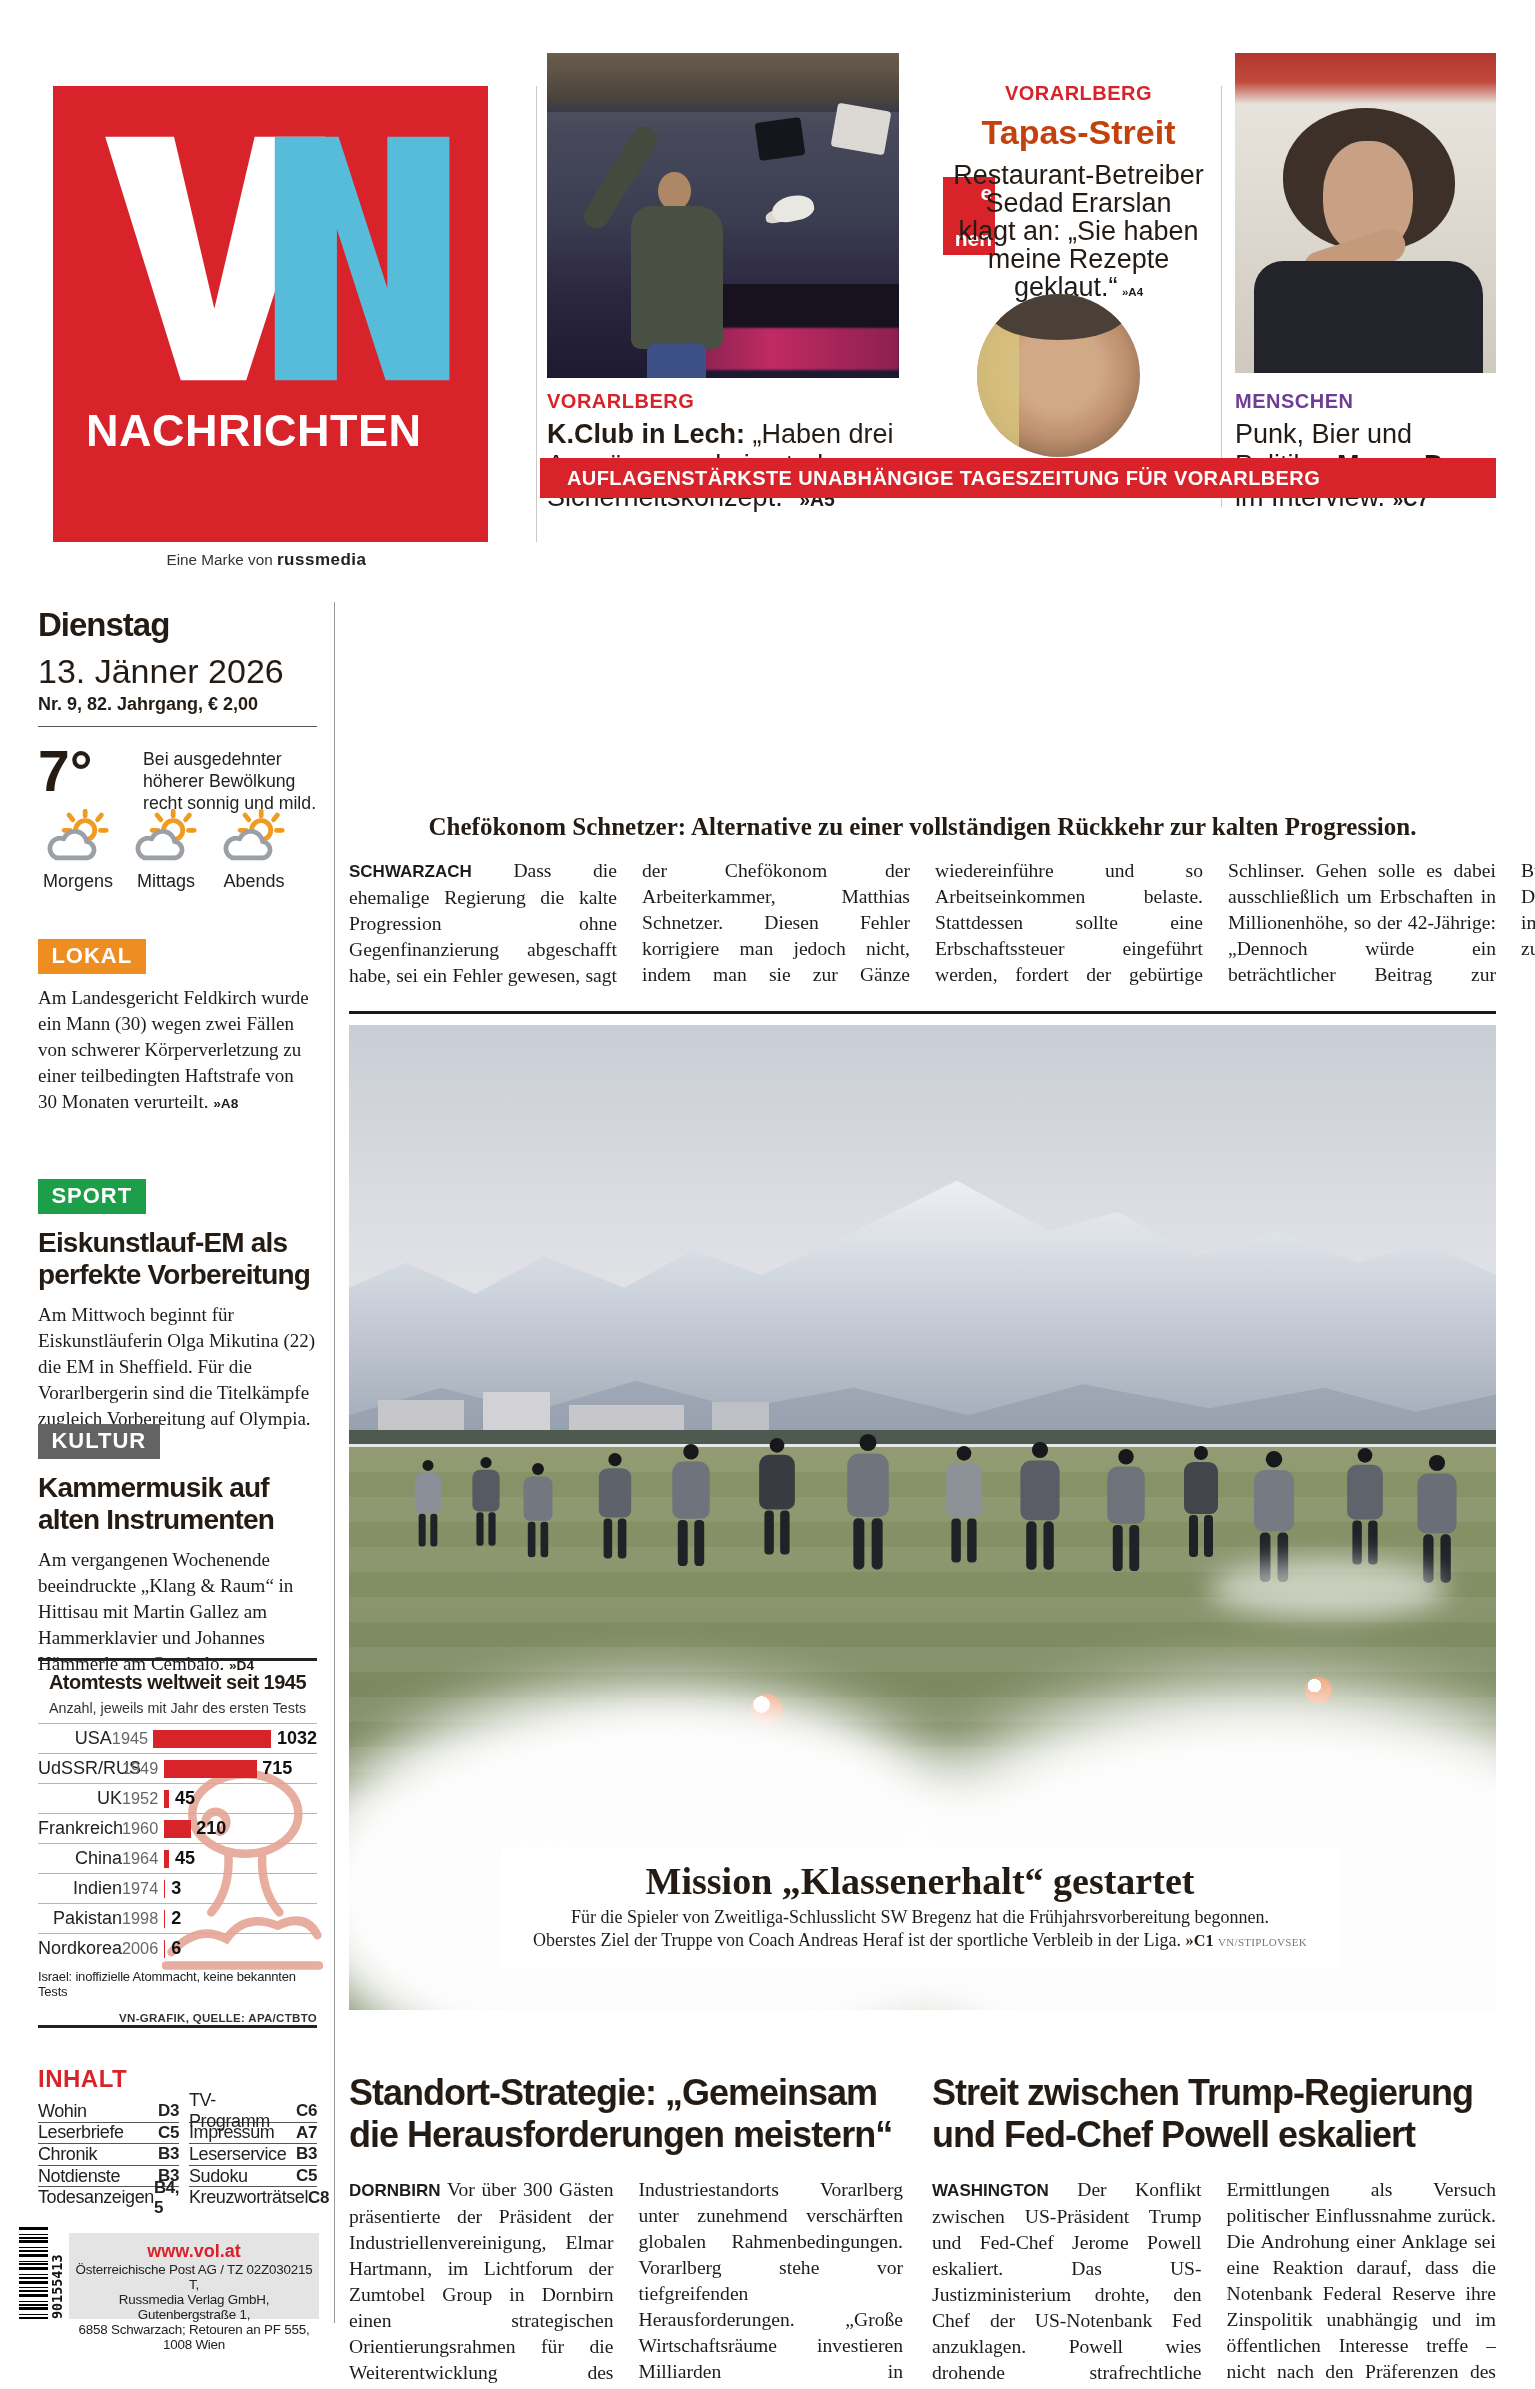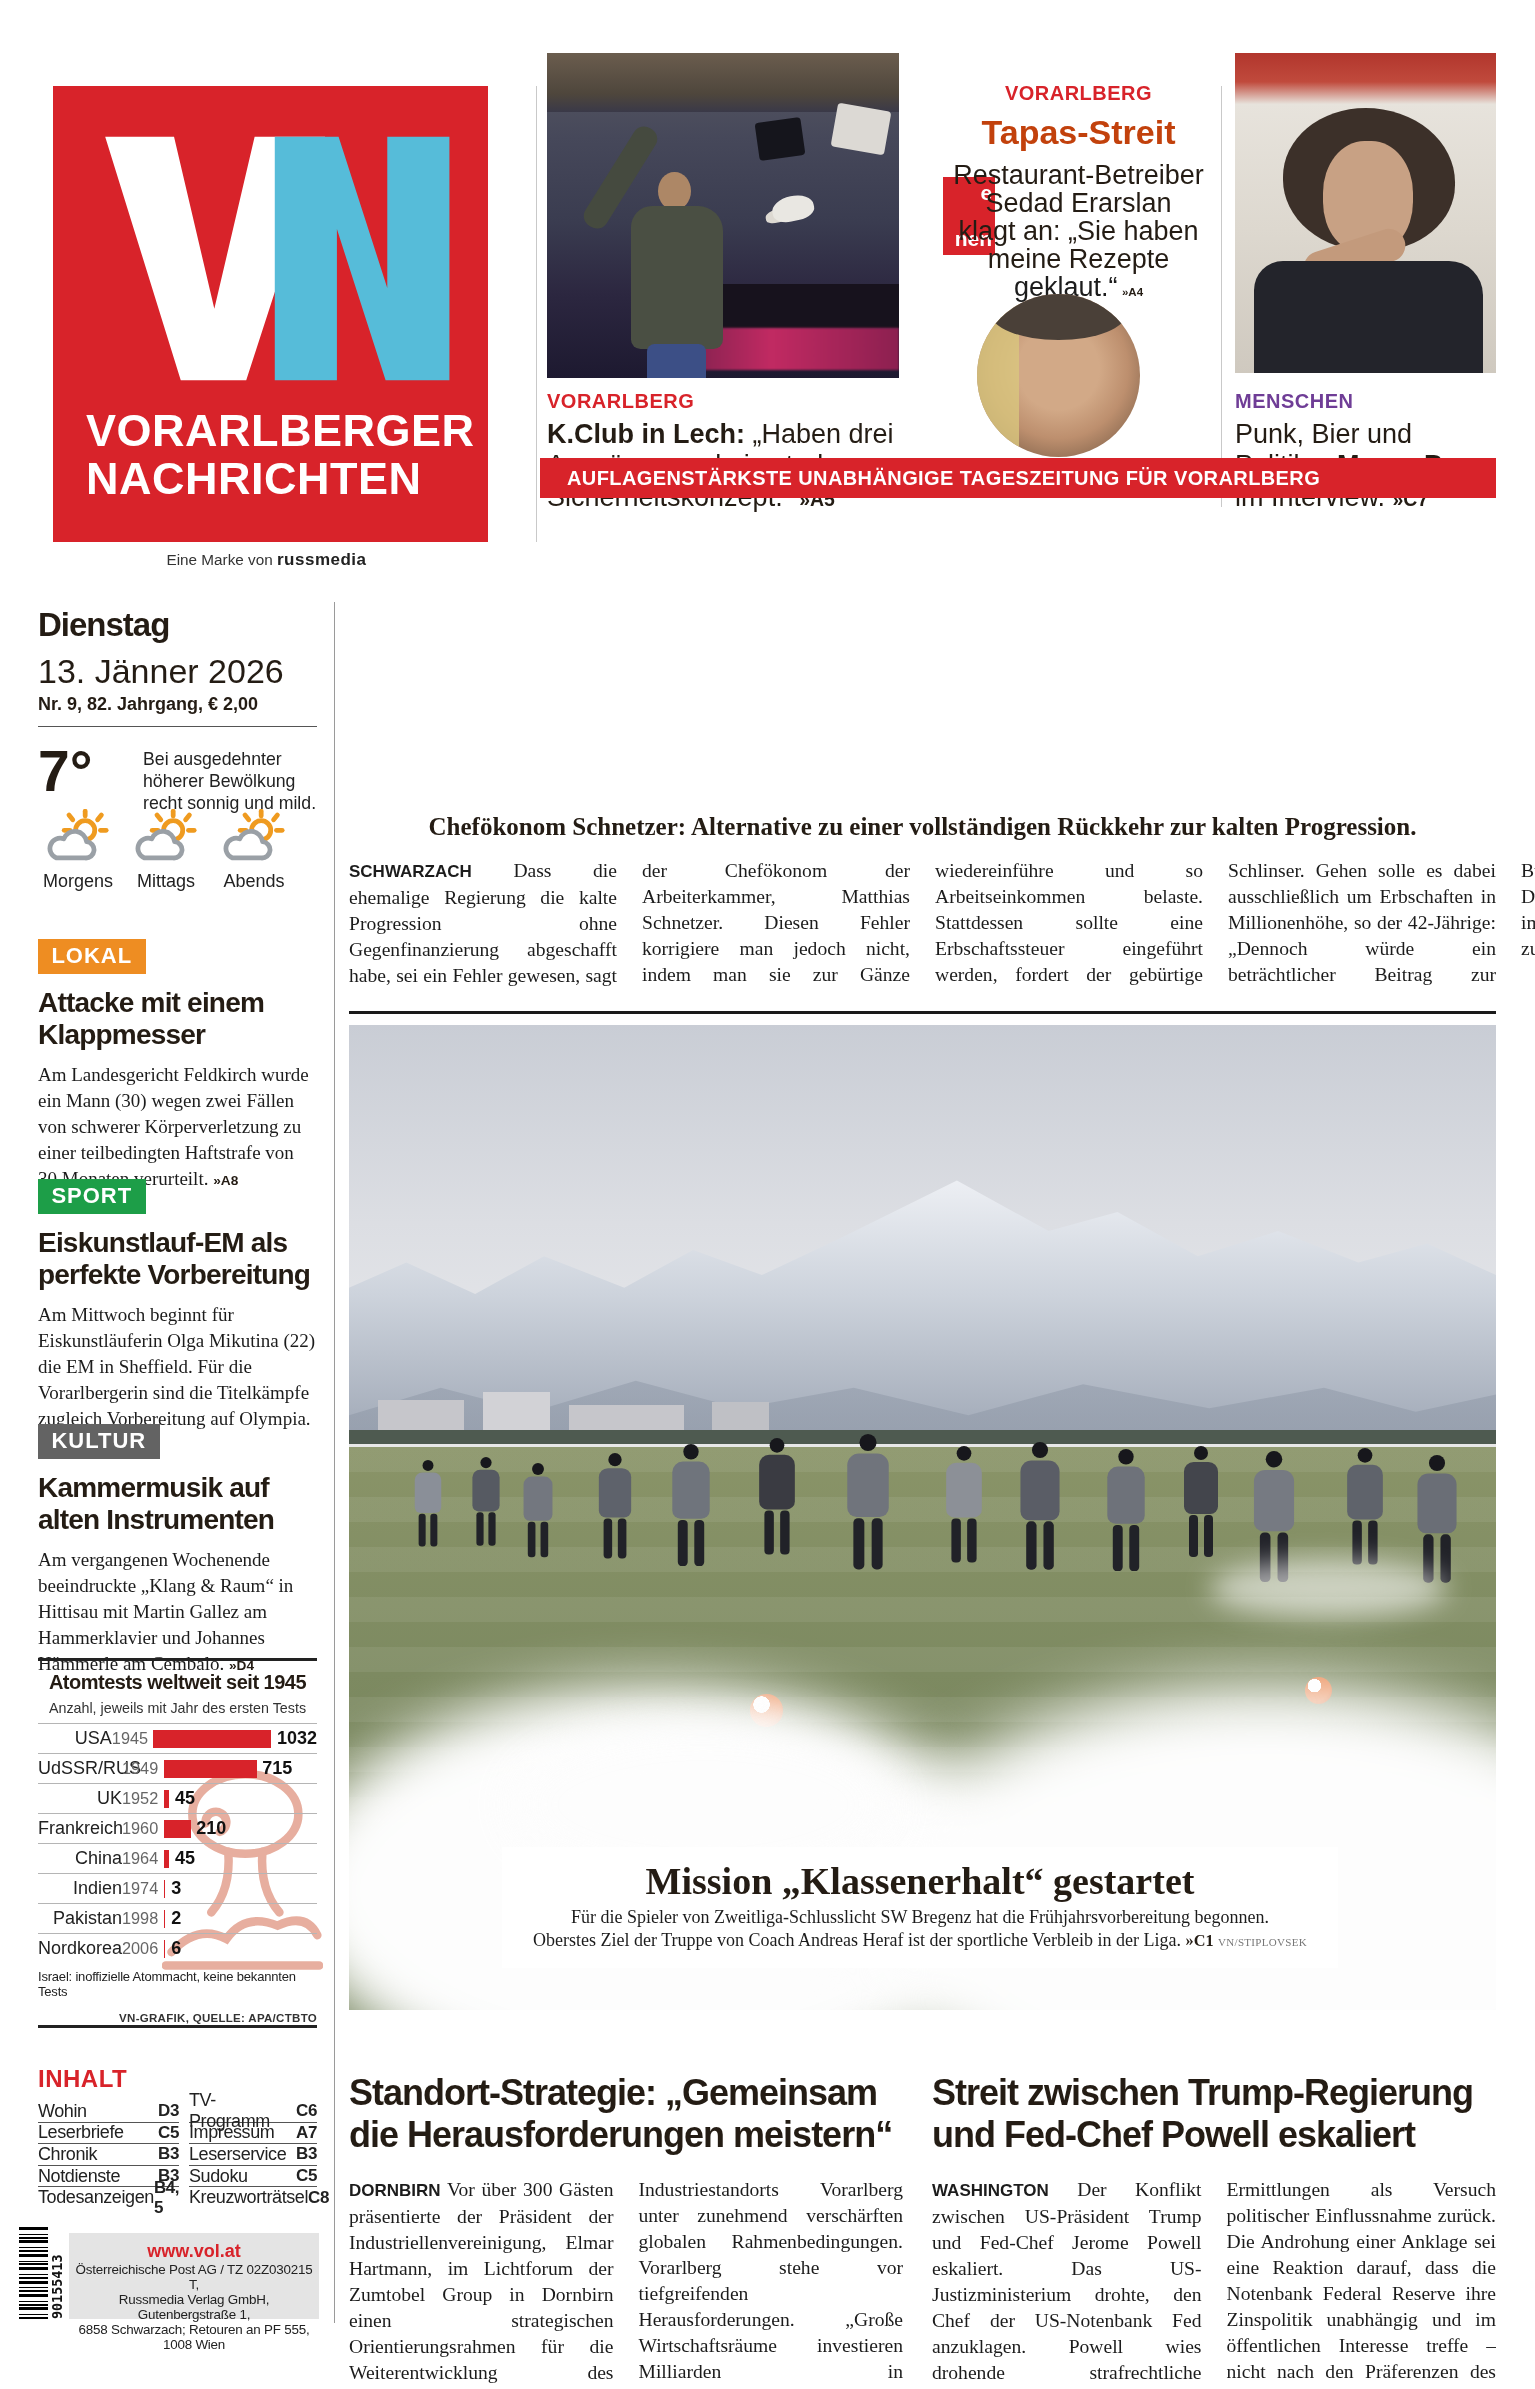--- a/index.html
+++ b/index.html
@@ -157,21 +157,20 @@
 <body>
 
 <div class="page">
 
   <div class="abs logo-box">
     <svg class="logo-letters" viewBox="0 0 455 310">
       <polygon points="30,10 112,10 160,215 208,10 292,10 198,300 120,300" fill="#ffffff"></polygon>
       <polygon points="232,10 308,10 366,190 366,10 440,10 440,300 364,300 306,120 306,300 232,300" fill="#56bcd9"></polygon>
     </svg>
     <div class="brand">
-      <span style="display:block">VORARLBERGER</span>
       <span style="display:block">NACHRICHTEN</span>
     </div>
   </div>
   <div class="abs tagline">
     <span>Eine Marke von</span> <b>russmedia</b>
   </div>
 
   <div class="abs vdiv" style="left:536px;top:86px;height:456px;"></div>
   <div class="abs vdiv" style="left:1221px;top:86px;height:421px;"></div>
 
@@ -279,21 +278,20 @@
             <path d="M56 22 L62 22"></path>
         </g>
         <path d="M10 51 h30 a8.5 8.5 0 0 0 1.5 -17 a12.5 12.5 0 0 0 -24 -3 a9.5 9.5 0 0 0 -7.5 20 z" fill="#fff" stroke="#9aa0a6" stroke-width="5" stroke-linejoin="round"></path>
       </svg>
       <div class="wlabel">Abends</div>
     </div>
   </div>
 
   <div class="abs" style="left:38px;top:939px;">
     <span class="badge bg-orange">LOKAL</span>
-    <div class="side-h" style="margin-top:13.4px;">Attacke mit einem Klappmesser</div>
     <p class="side-b" style="margin:11.5px 0 0;"><span>Am Landesgericht Feldkirch wurde ein Mann (30) wegen zwei Fällen von schwerer Körperverletzung zu einer teilbedingten Haftstrafe von 30 Monaten verurteilt. </span><b class="pr">»A8</b></p>
   </div>
 
   <div class="abs" style="left:38px;top:1179px;">
     <span class="badge bg-green">SPORT</span>
     <div class="side-h" style="margin-top:13.4px;">Eiskunstlauf-EM als perfekte Vorbereitung</div>
     <p class="side-b" style="margin:11.5px 0 0;"><span>Am Mittwoch beginnt für Eiskunstläuferin Olga Mikutina (22) die EM in Sheffield. Für die Vorarlbergerin sind die Titelkämpfe zugleich Vorbereitung auf Olympia. </span><b class="pr">»C4</b></p>
   </div>
 
   <div class="abs" style="left:38px;top:1424px;">

